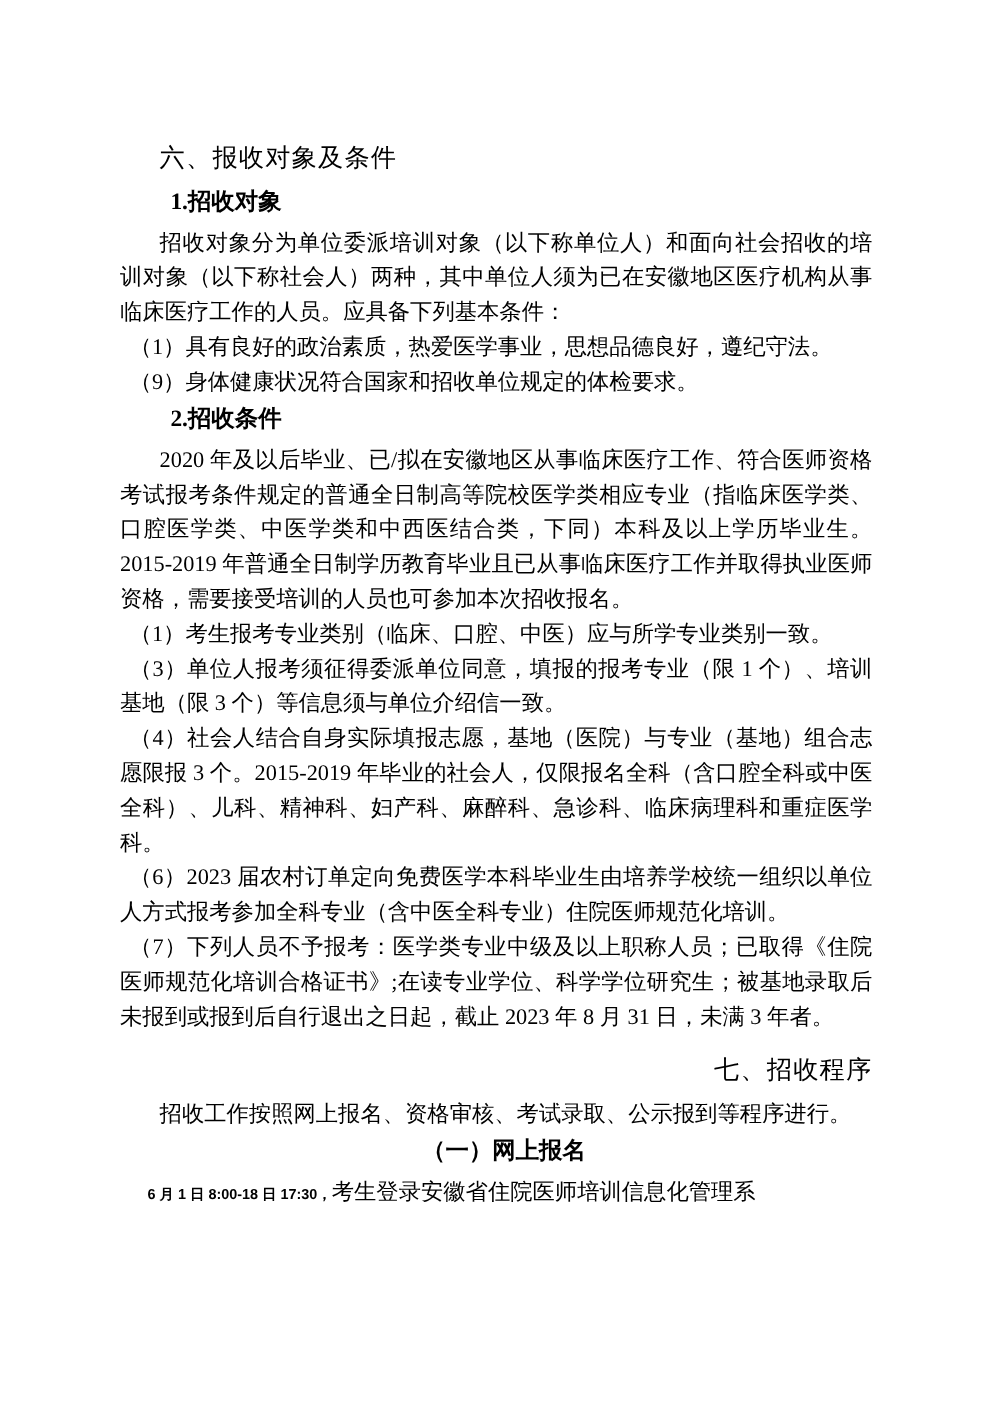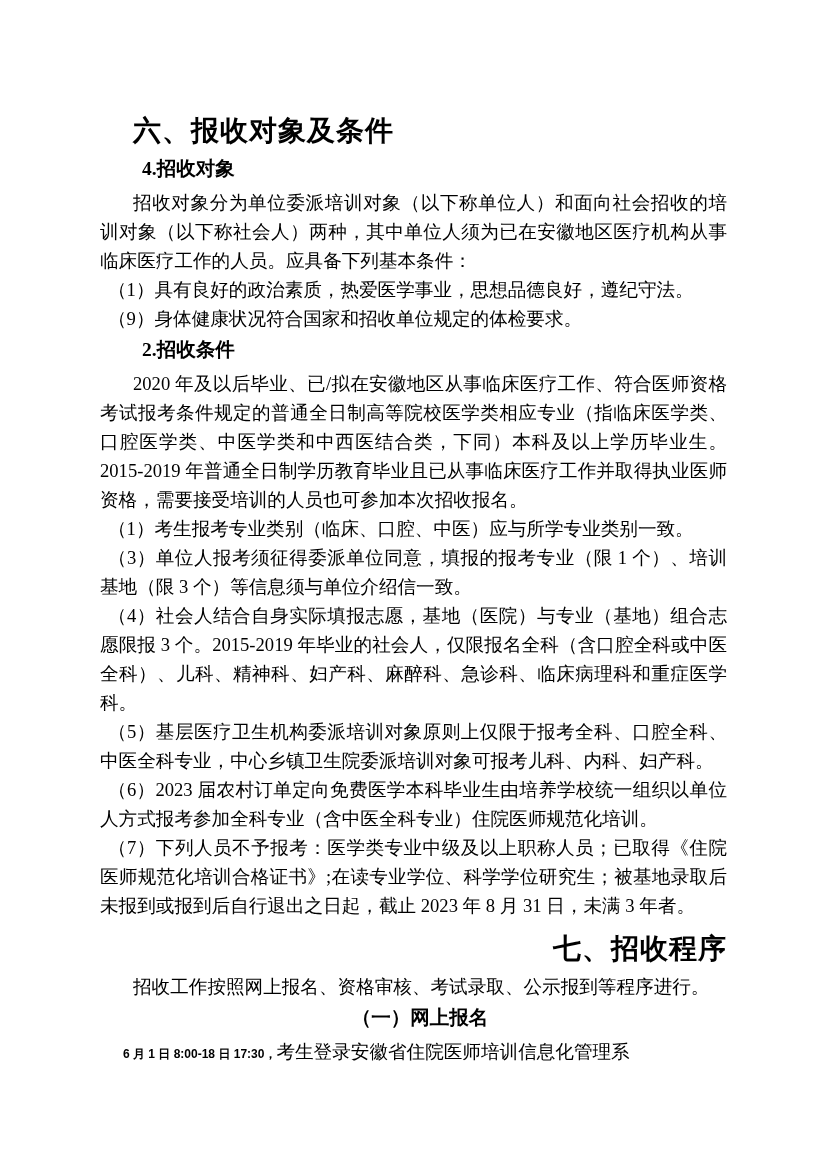--- a/index.html
+++ b/index.html
@@ -13,23 +13,23 @@
     height: 1169px;
     margin: 0 auto;
     background: #ffffff;
     box-sizing: border-box;
     padding: 116px 100px 0 100px;
     font-family: "Liberation Serif", "DejaVu Serif", serif;
     color: #000000;
     overflow: hidden;
   }
   .h1 {
-    font-size: 28px;
+    font-size: 21px;
     line-height: 30px;
-    font-weight: 700;
+    font-weight: 400;
     margin: 0 0 8px 0;
     text-indent: 33px;
     letter-spacing: 1px;
   }
   .h1.later {
     margin-top: 14px;
     text-align: right;
   }
   .h2 {
     font-size: 19.5px;
@@ -58,35 +58,34 @@
     font-size: 12px;
   }
 </style>
 </head>
 <body>
 
 <div class="page">
 
   <h1 class="h1">六、报收对象及条件</h1>
 
-  <h2 class="h2 ind-num">4.招收对象</h2>
+  <h2 class="h2 ind-num">1.招收对象</h2>
 
   <p class="p">招收对象分为单位委派培训对象（以下称单位人）和面向社会招收的培训对象（以下称社会人）两种，其中单位人须为已在安徽地区医疗机构从事临床医疗工作的人员。应具备下列基本条件：</p>
 
   <p class="p pi">（1）具有良好的政治素质，热爱医学事业，思想品德良好，遵纪守法。</p>
   <p class="p pi">（9）身体健康状况符合国家和招收单位规定的体检要求。</p>
 
   <h2 class="h2 ind-num">2.招收条件</h2>
 
   <p class="p">2020 年及以后毕业、已/拟在安徽地区从事临床医疗工作、符合医师资格考试报考条件规定的普通全日制高等院校医学类相应专业（指临床医学类、口腔医学类、中医学类和中西医结合类，下同）本科及以上学历毕业生。2015-2019 年普通全日制学历教育毕业且已从事临床医疗工作并取得执业医师资格，需要接受培训的人员也可参加本次招收报名。</p>
 
   <p class="p pi">（1）考生报考专业类别（临床、口腔、中医）应与所学专业类别一致。</p>
   <p class="p pi">（3）单位人报考须征得委派单位同意，填报的报考专业（限 1 个）、培训基地（限 3 个）等信息须与单位介绍信一致。</p>
   <p class="p pi">（4）社会人结合自身实际填报志愿，基地（医院）与专业（基地）组合志愿限报 3 个。2015-2019 年毕业的社会人，仅限报名全科（含口腔全科或中医全科）、儿科、精神科、妇产科、麻醉科、急诊科、临床病理科和重症医学科。</p>
-  <p class="p pi">（5）基层医疗卫生机构委派培训对象原则上仅限于报考全科、口腔全科、中医全科专业，中心乡镇卫生院委派培训对象可报考儿科、内科、妇产科。</p>
   <p class="p pi">（6）2023 届农村订单定向免费医学本科毕业生由培养学校统一组织以单位人方式报考参加全科专业（含中医全科专业）住院医师规范化培训。</p>
   <p class="p pi">（7）下列人员不予报考：医学类专业中级及以上职称人员；已取得《住院医师规范化培训合格证书》;在读专业学位、科学学位研究生；被基地录取后未报到或报到后自行退出之日起，截止 2023 年 8 月 31 日，未满 3 年者。</p>
 
   <h1 class="h1 later">七、招收程序</h1>
 
   <p class="p">招收工作按照网上报名、资格审核、考试录取、公示报到等程序进行。</p>
 
   <h2 class="h2 ind-paren">（一）网上报名</h2>
 
   <p class="p pt"><span class="lead">6 月 1 日 8:00-18 日 17:30，</span><span>考生登录安徽省住院医师培训信息化管理系</span></p>

